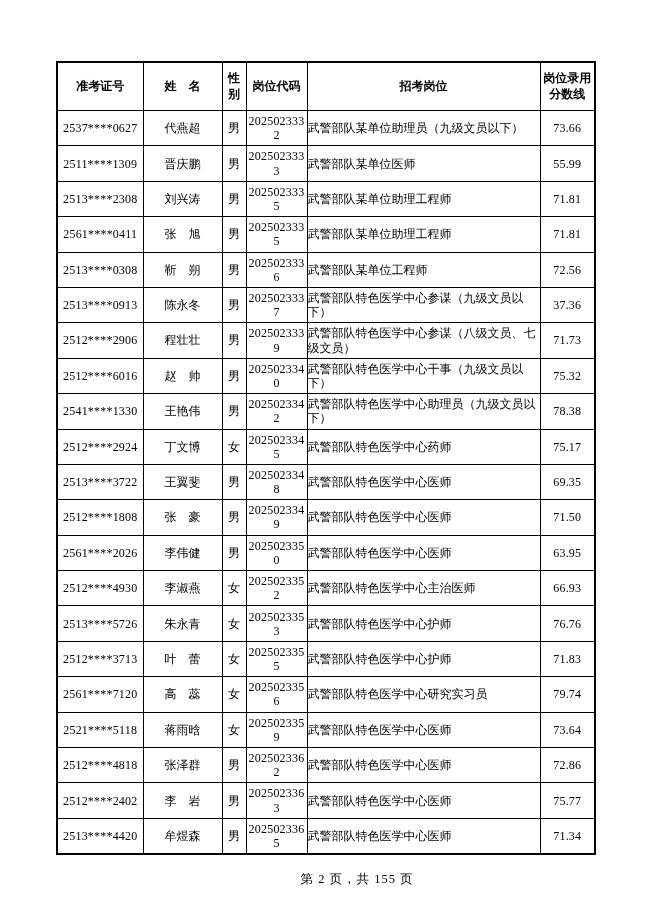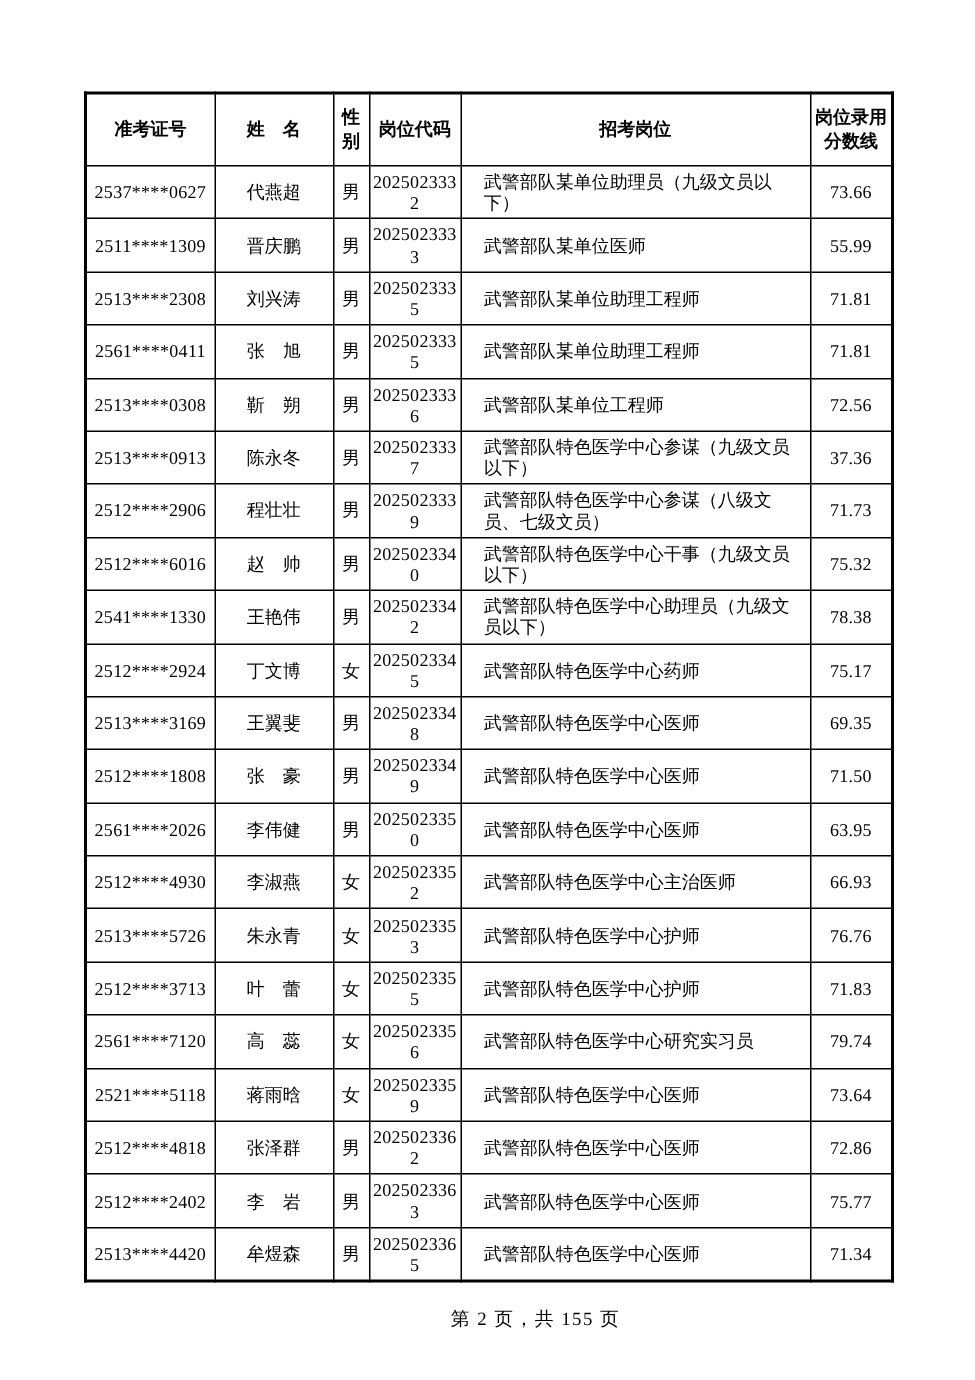--- a/index.html
+++ b/index.html
@@ -44,21 +44,21 @@
     font-weight: bold;
     height: 45px;
     line-height: 1.3;
   }
   .score-table td {
     height: 32.4px;
     line-height: 1.18;
   }
   .score-table td.col-position {
     text-align: left;
-    padding-left: 15px;
+    padding-left: 0;
     padding-right: 2px;
   }
   .score-table td.col-ticket,
   .score-table td.col-code,
   .score-table td.col-score {
     font-size: 12px;
     letter-spacing: 0.2px;
   }
   col.c-ticket   { width: 86px; }
   col.c-name     { width: 79px; }
@@ -176,21 +176,21 @@
         </tr>
         <tr>
           <td class="col-ticket">2512****2924</td>
           <td class="col-name">丁文博</td>
           <td class="col-gender">女</td>
           <td class="col-code">2025023345</td>
           <td class="col-position">武警部队特色医学中心药师</td>
           <td class="col-score">75.17</td>
         </tr>
         <tr>
-          <td class="col-ticket">2513****3169</td>
+          <td class="col-ticket">2513****3722</td>
           <td class="col-name">王翼斐</td>
           <td class="col-gender">男</td>
           <td class="col-code">2025023348</td>
           <td class="col-position">武警部队特色医学中心医师</td>
           <td class="col-score">69.35</td>
         </tr>
         <tr>
           <td class="col-ticket">2512****1808</td>
           <td class="col-name">张　豪</td>
           <td class="col-gender">男</td>

